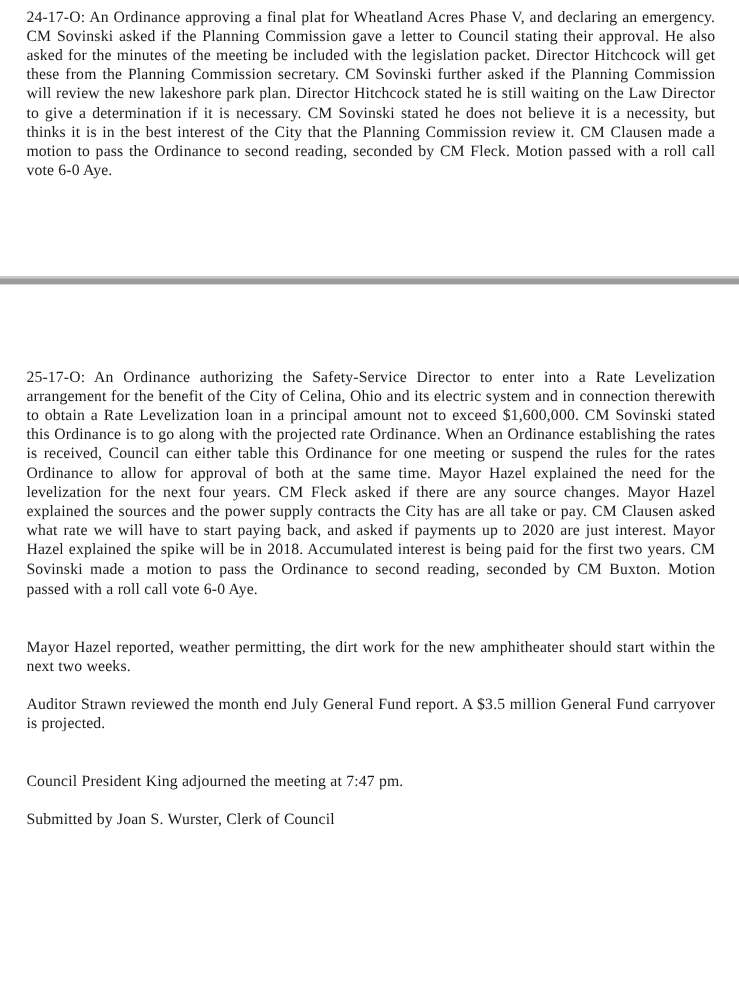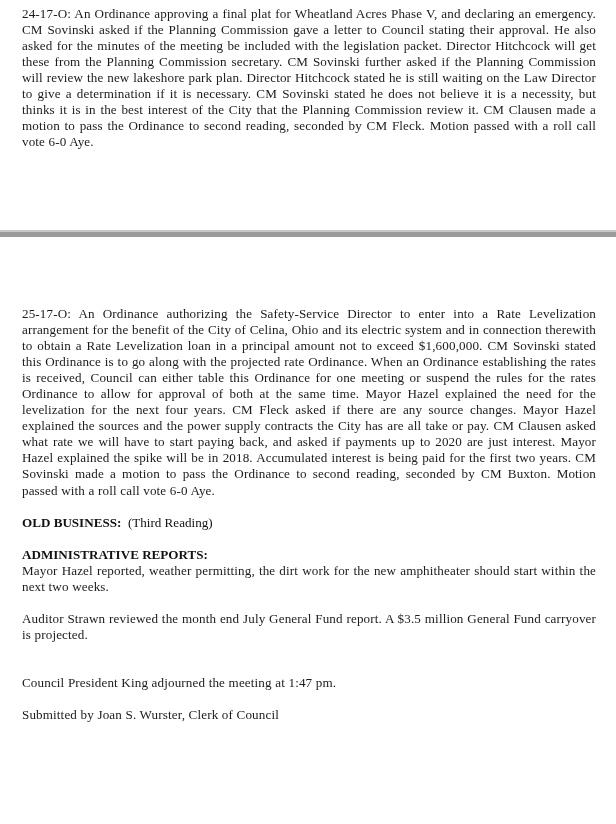--- a/index.html
+++ b/index.html
@@ -90,40 +90,38 @@
     <div class="sep-light"></div>
     <div class="sep-dark"></div>
   </div>
 
   <div class="text-column" id="block-page2">
 
     <p class="para last-flush">25-17-O: An Ordinance authorizing the Safety-Service Director to enter into a Rate Levelization arrangement for the benefit of the City of Celina, Ohio and its electric system and in connection therewith to obtain a Rate Levelization loan in a principal amount not to exceed $1,600,000.  CM Sovinski stated this Ordinance is to go along with the projected rate Ordinance.  When an Ordinance establishing the rates is received, Council can either table this Ordinance for one meeting or suspend the rules for the rates Ordinance to allow for approval of both at the same time.  Mayor Hazel explained the need for the levelization for the next four years.  CM Fleck asked if there are any source changes.  Mayor Hazel explained the sources and the power supply contracts the City has are all take or pay.  CM Clausen asked what rate we will have to start paying back, and asked if payments up to 2020 are just interest.  Mayor Hazel explained the spike will be in 2018.  Accumulated interest is being paid for the first two years.  CM Sovinski made a motion to pass the Ordinance to second reading, seconded by CM Buxton.  Motion passed with a roll call vote 6-0 Aye.</p>
 
     <div class="gap-line"></div>
 
-    <p class="heading"><span>OLD BUSINESS:</span>&nbsp; <span class="sub">(Third Reading)</span></p>
 
 
     <div class="gap-line"></div>
 
-    <p class="heading">ADMINISTRATIVE REPORTS:</p>
 
     <p class="para last-flush">Mayor Hazel reported, weather permitting, the dirt work for the new amphitheater should start within the next two weeks.</p>
 
     <div class="gap-line"></div>
 
     <p class="para last-flush">Auditor Strawn reviewed the month end July General Fund report.  A $3.5 million General Fund carryover is projected.</p>
 
     <div class="gap-line"></div>
 
 
 
     <div class="gap-line"></div>
 
-    <p class="para last-flush">Council President King adjourned the meeting at 1:47 pm.</p>
+    <p class="para last-flush">Council President King adjourned the meeting at 7:47 pm.</p>
 
     <div class="gap-line"></div>
 
     <p class="para last-flush">Submitted by Joan S. Wurster, Clerk of Council</p>
 
   </div>
 
 </div>
 
 </body></html>

